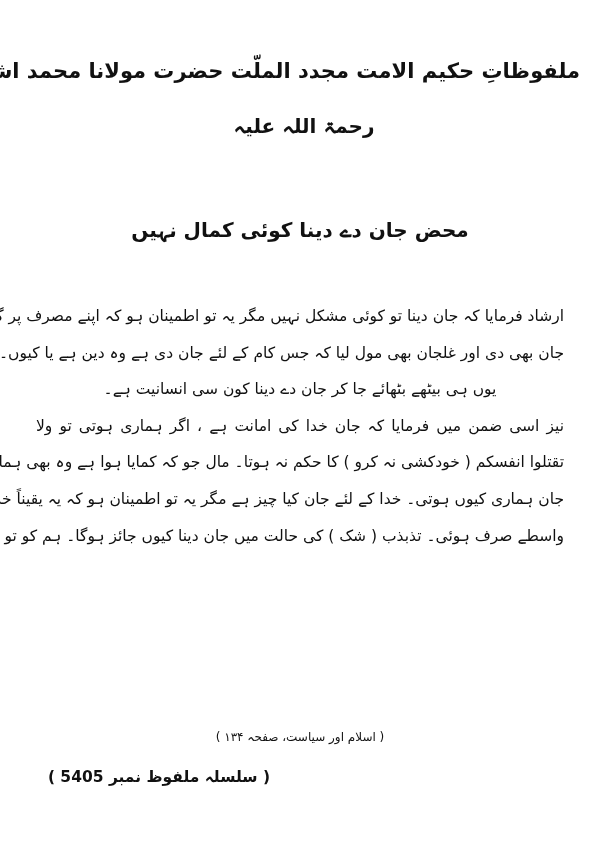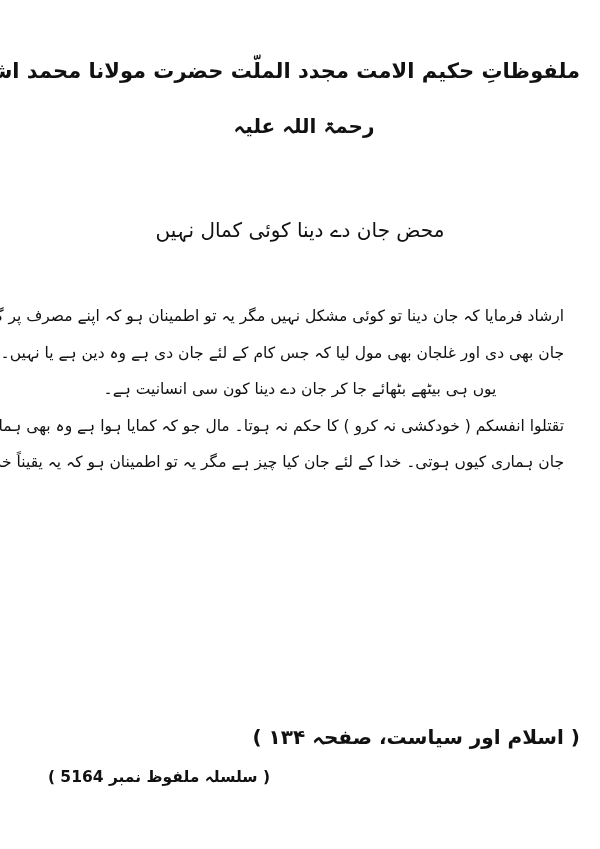--- a/index.html
+++ b/index.html
@@ -39,21 +39,21 @@
       font-size: 20px;
       font-weight: bold;
       line-height: 32px;
     }
     .heading {
       position: absolute;
       left: 20px; right: 20px;
       top: 214px;
       text-align: center;
       font-size: 20px;
-      font-weight: normal;
+      font-weight: bold;
       line-height: 32px;
     }
     .body-lines {
       position: absolute;
       left: 36px;
       right: 36px;
       top: 298px;
     }
     .line {
       height: 36.6px;
@@ -63,23 +63,23 @@
       text-align: center;
     }
     .line.justify {
       text-align: justify;
       text-align-last: justify;
     }
     .reference {
       position: absolute;
       left: 20px; right: 20px;
       top: 722px;
-      text-align: right;
-      font-size: 20px;
-      font-weight: bold;
+      text-align: center;
+      font-size: 12px;
+      font-weight: normal;
       line-height: 30px;
     }
     .series {
       position: absolute;
       left: 30px;
       top: 762px;
       width: 240px;
       text-align: right;
       font-size: 15.5px;
       font-weight: bold;
@@ -89,21 +89,23 @@
 </head>
 <body>
 
 <div class="page">
   <div class="title">ملفوظاتِ حکیم الامت مجدد الملّت حضرت مولانا محمد اشرف علی تھانوی</div>
   <div class="subtitle">رحمۃ اللہ علیہ</div>
   <div class="heading">محض جان دے دینا کوئی کمال نہیں</div>
 
   <div class="body-lines">
     <div class="line justify">ارشاد فرمایا کہ جان دینا تو کوئی مشکل نہیں مگر یہ تو اطمینان ہو کہ اپنے مصرف پر گئی۔</div>
-    <div class="line justify">جان بھی دی اور غلجان بھی مول لیا کہ جس کام کے لئے جان دی ہے وہ دین ہے یا نہیں۔</div>
+    <div class="line justify">جان بھی دی اور غلجان بھی مول لیا کہ جس کام کے لئے جان دی ہے وہ دین ہے یا کیوں۔</div>
     <div class="line">یوں ہی بیٹھے بٹھائے جا کر جان دے دینا کون سی انسانیت ہے۔</div>
+    <div class="line justify">نیز اسی ضمن میں فرمایا کہ جان خدا کی امانت ہے ، اگر ہماری ہوتی تو ولا</div>
     <div class="line justify">تقتلوا انفسکم ( خودکشی نہ کرو ) کا حکم نہ ہوتا۔ مال جو کہ کمایا ہوا ہے وہ بھی ہمارا نہیں،</div>
     <div class="line justify">جان ہماری کیوں ہوتی۔ خدا کے لئے جان کیا چیز ہے مگر یہ تو اطمینان ہو کہ یہ یقیناً خدا کے</div>
+    <div class="line justify">واسطے صرف ہوئی۔ تذبذب ( شک ) کی حالت میں جان دینا کیوں جائز ہوگا۔ ہم کو تو</div>
   </div>
 
   <div class="reference">( اسلام اور سیاست، صفحہ ۱۳۴ )</div>
-  <div class="series">( سلسلہ ملفوظ نمبر 5164 )</div>
+  <div class="series">( سلسلہ ملفوظ نمبر 5405 )</div>
 </div>
 
 </body></html>

